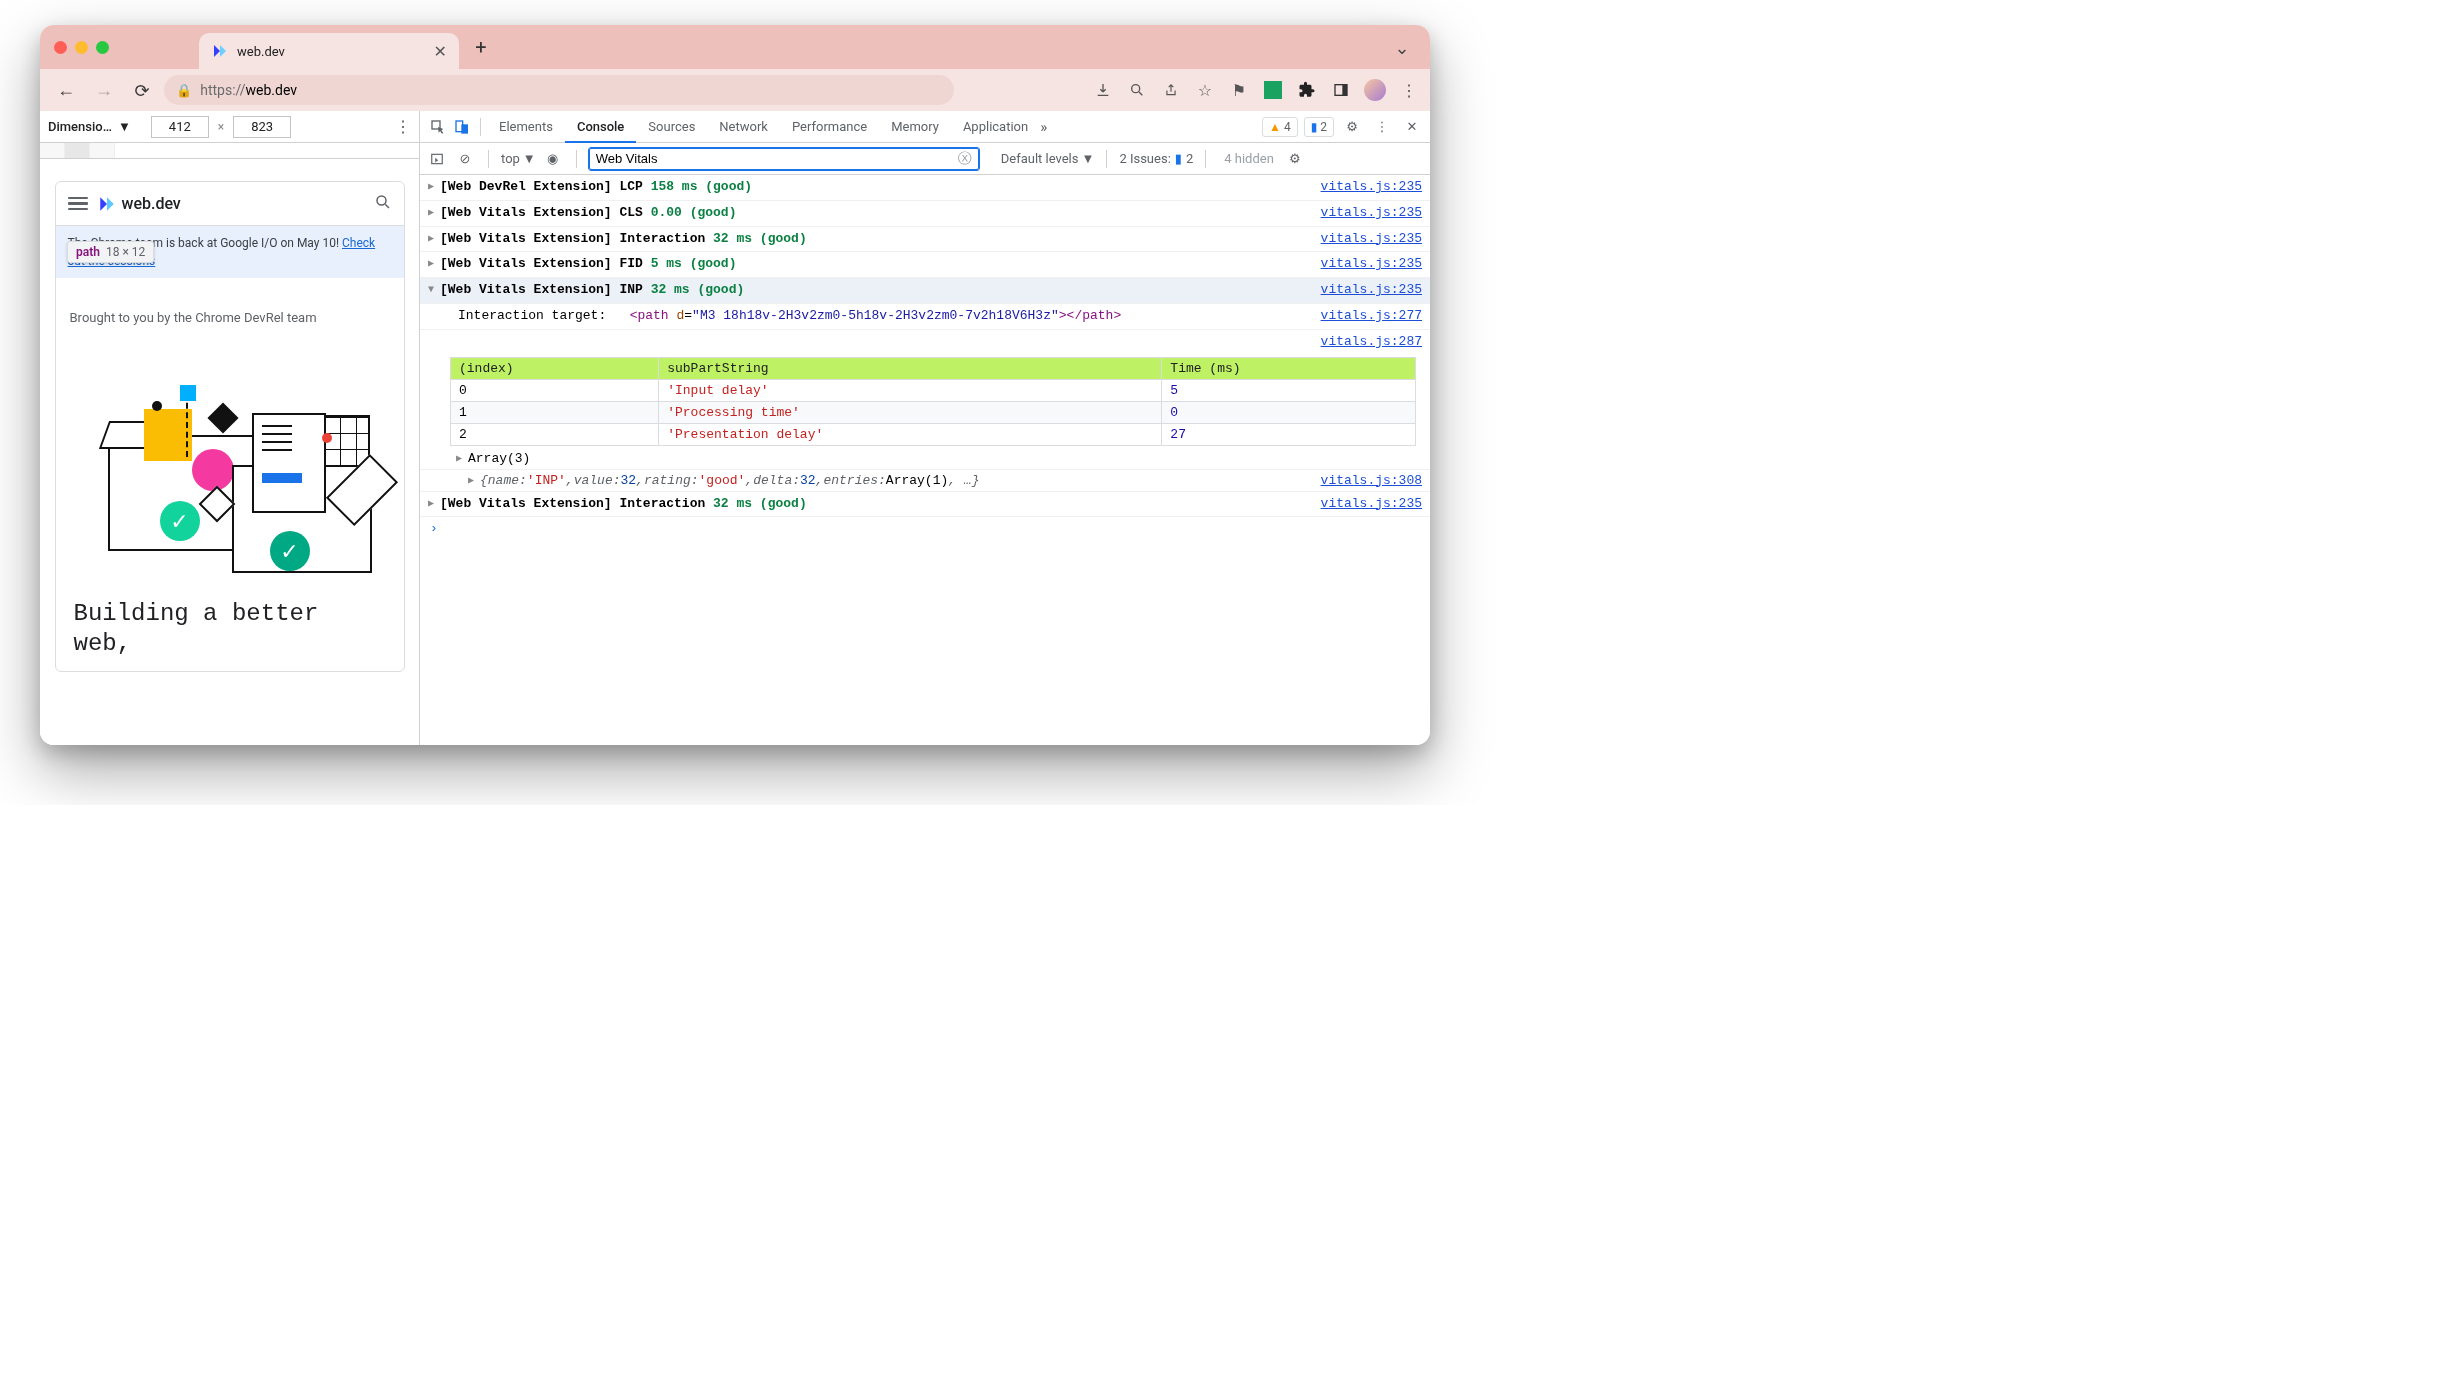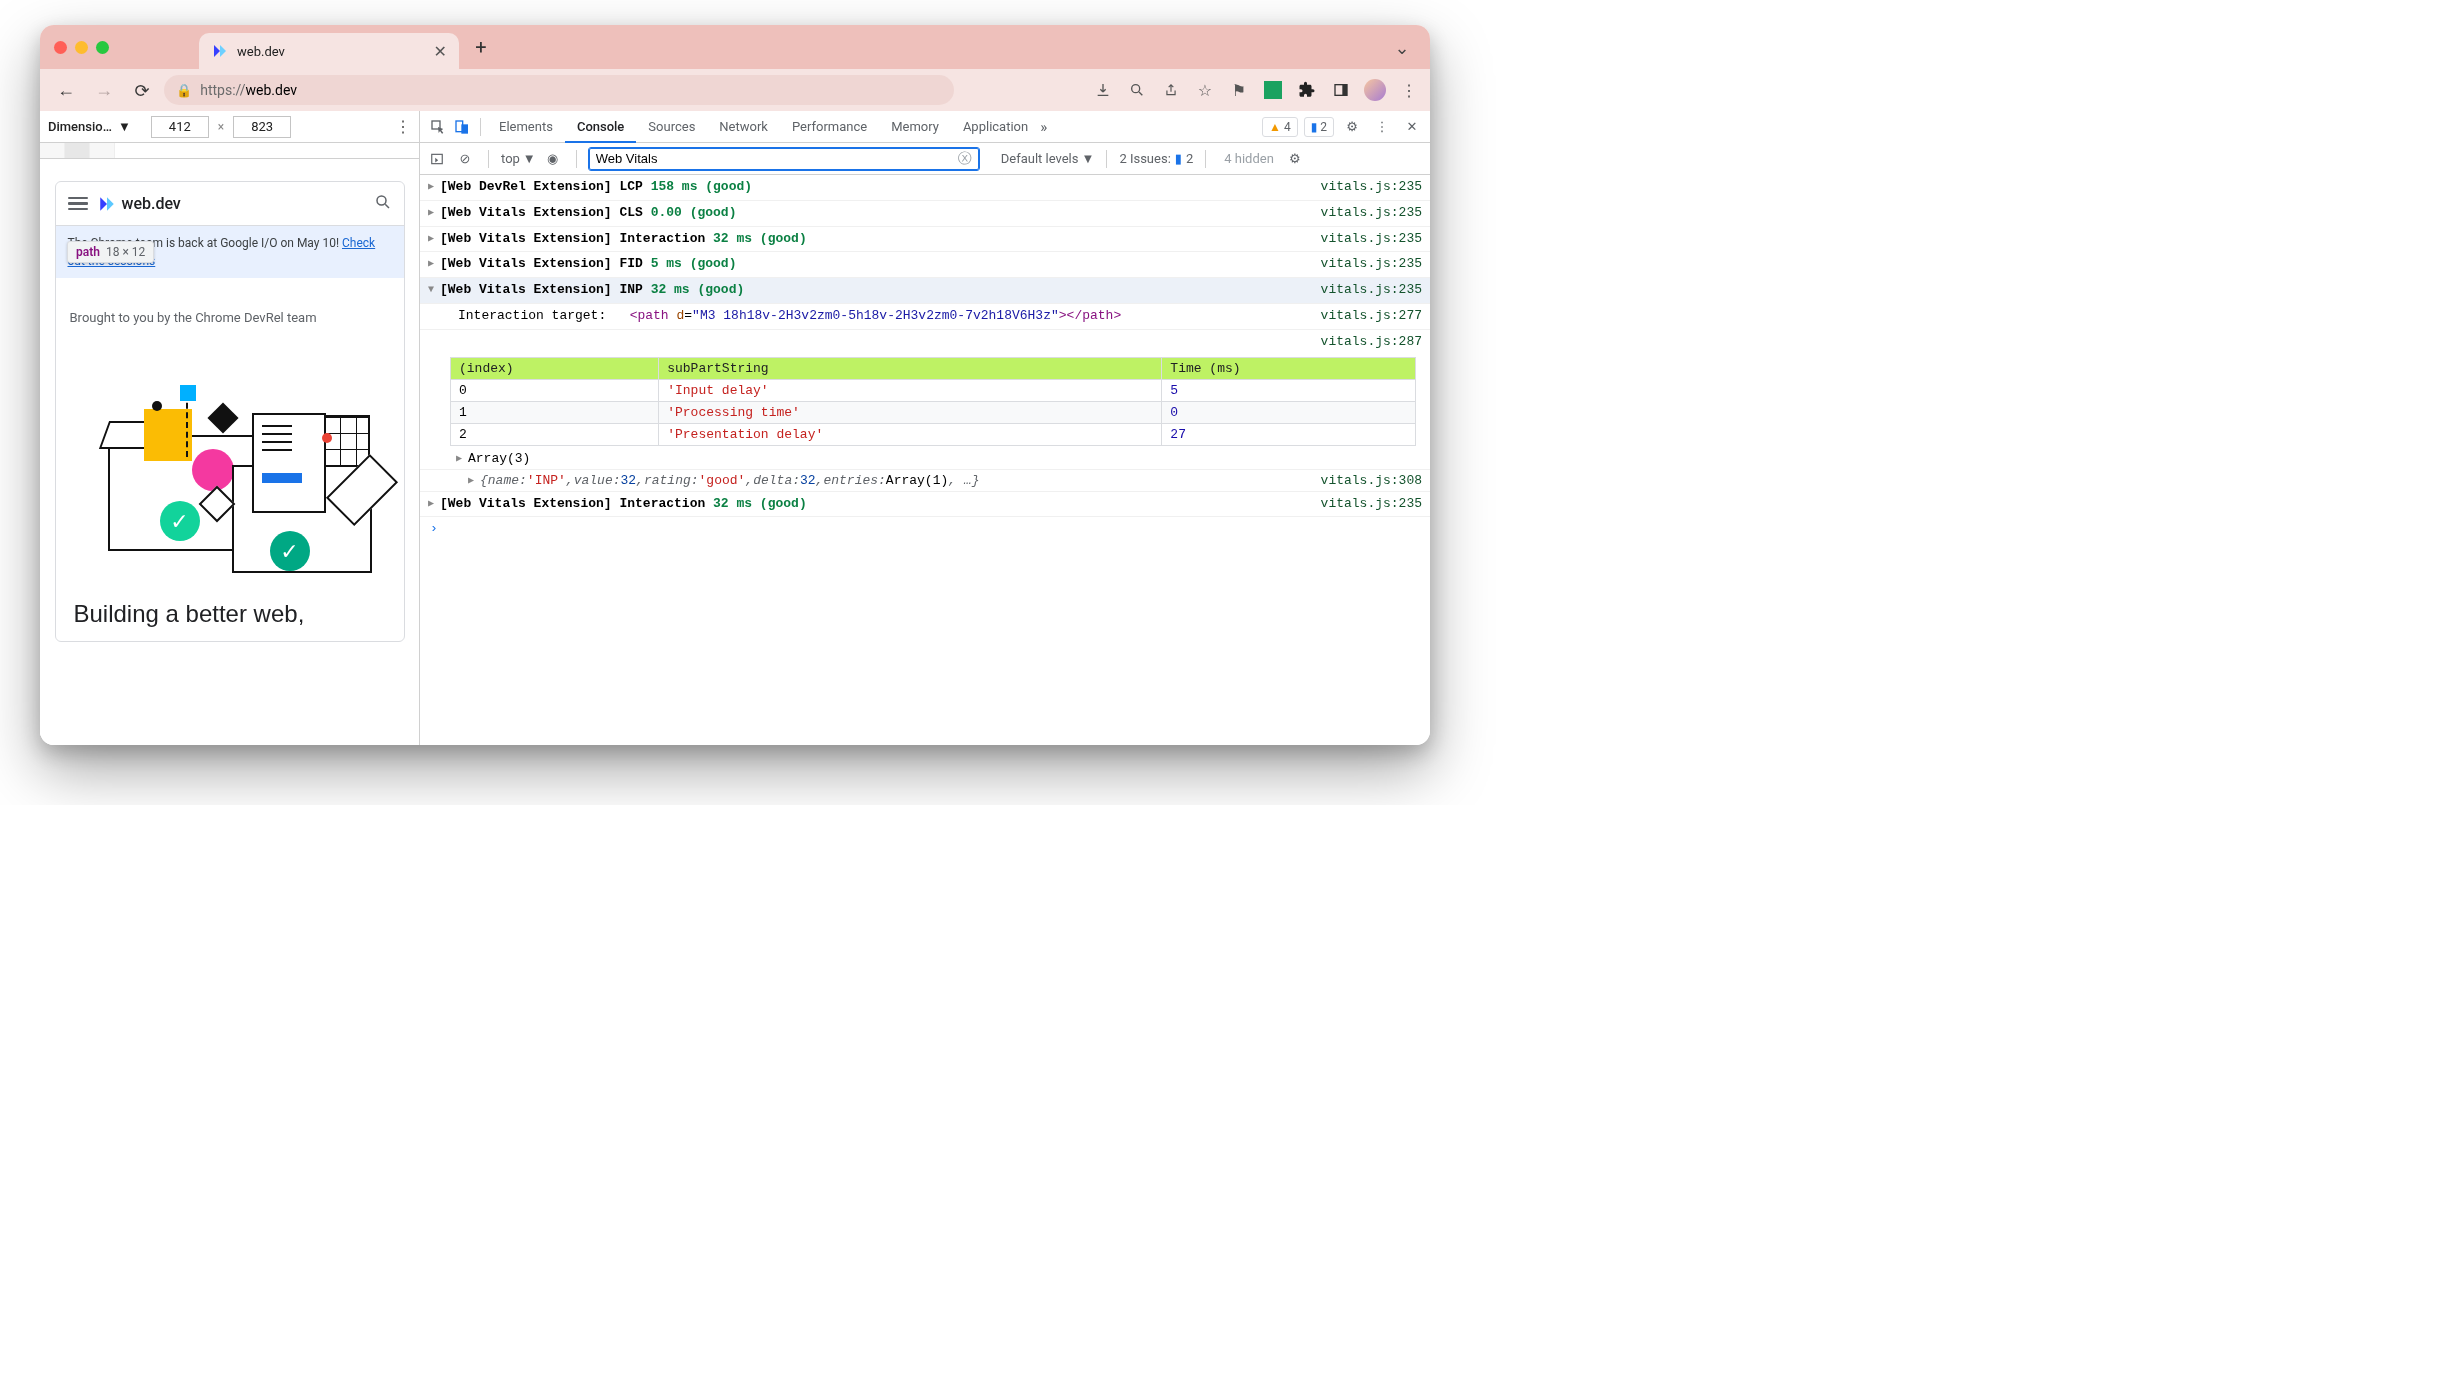--- a/index.html
+++ b/index.html
@@ -68,21 +68,21 @@
   .wd-burger span{ height:2.5px; background:#5f6368; border-radius:1px; }
   .wd-logo { display:flex; align-items:center; gap:6px; font-size:16px; font-weight:500; color:#202124; }
   .wd-logo .mark { width:18px; height:18px; }
   .wd-search { margin-left:auto; color:#5f6368; cursor:pointer; font-size:17px; }
   .wd-banner { background:#e8f0fe; padding:8px 12px; font-size:12px; color:#3c4043; line-height:1.5; }
   .wd-banner a { color:#1967d2; text-decoration:underline; cursor:pointer; }
   .tooltip { position:absolute; left:10px; top:82px; background:#f1f3f4; border:1px solid #dadce0; border-radius:3px; padding:3px 8px; font-size:12px; color:#880e4f; box-shadow:0 1px 3px rgba(0,0,0,.2); z-index:5;margin-left:17px; }
   .tooltip .dims { color:#5f6368; margin-left:6px; }
   .wd-sub { padding:16px 14px 8px; font-size:13px; color:#5f6368;margin-top:16px; }
   .wd-illus { height:260px; display:flex; align-items:center; justify-content:center; }
-  .wd-hero { padding: 6px 18px 12px; font-family: Liberation Sans, sans-serif; font-size: 24px; color:#202124; line-height:1.25; }
+  .wd-hero { padding: 6px 18px 12px; font-family: Liberation Mono, monospace; font-size: 24px; color:#202124; line-height:1.25; }
 
   
   .illus { position:relative; width:300px; height:240px; }
   .illus .box1, .illus .box2 { position:absolute; border:2px solid #111; background:#fff; }
   .illus .box1 { left:28px; top:92px; width:150px; height:116px; }
   .illus .box2 { left:152px; top:122px; width:140px; height:108px; }
   .illus .flap1 { position:absolute; left:24px; top:78px; width:70px; height:28px; border:2px solid #111; background:#fff; transform: skewX(-20deg); }
   .illus .flap2 { position:absolute; left:262px; top:116px; width:40px; height:62px; border:2px solid #111; background:#fff; transform: rotate(45deg); }
   .illus .paper { position:absolute; left:172px; top:70px; width:74px; height:100px; border:2px solid #111; background:#fff; }
   .illus .paper::before { content:""; position:absolute; left:8px; top:10px; width:30px; height:2px; background:#111; box-shadow: 0 8px 0 #111, 0 16px 0 #111, 0 24px 0 #111; }
@@ -133,21 +133,21 @@
   .logrow.sel { background:#ecf1f8; }
   .logrow .arrow { width:12px; color:#888; cursor:pointer; flex-shrink:0; font-size:10px; padding-top:2px; }
   .logrow .msgpart { white-space: pre; }
   .msg-bold { font-weight:bold; }
   .msg-green { color:#0b8043; }
   .msg-blue { color:#0842a0; }
   .msg-red { color:#c5221f; }
   .msg-purple { color:#881280; }
   .msg-attr { color:#994500; }
   .msg-gray-i { color:#5f6368; font-style:italic; }
-  .src-link { margin-left:auto; color:#14532d; cursor:pointer; white-space:nowrap; padding-left:12px; }
+  .src-link { margin-left:auto; color:#1d4ed8; text-decoration:underline; cursor:pointer; white-space:nowrap; padding-left:12px; }
   .row-indent1 { padding-left: 30px; }
 
   
   .vtbl { margin:2px 0 2px 30px; border:1px solid #dadce0; width: calc(100% - 44px); border-collapse:collapse; font-size:13px; }
   .vtbl th, .vtbl td { border:1px solid #dadce0; padding:3px 8px; text-align:left; font-weight:normal; }
   .vtbl th { background:#bef264; color:#202124; font-style:normal; }
   .vtbl tr.alt td { background:#f8f9fa; }
   .vtbl .vred { color:#c5221f; }
   .vtbl .vblue { color:#1a0dab; }
 

